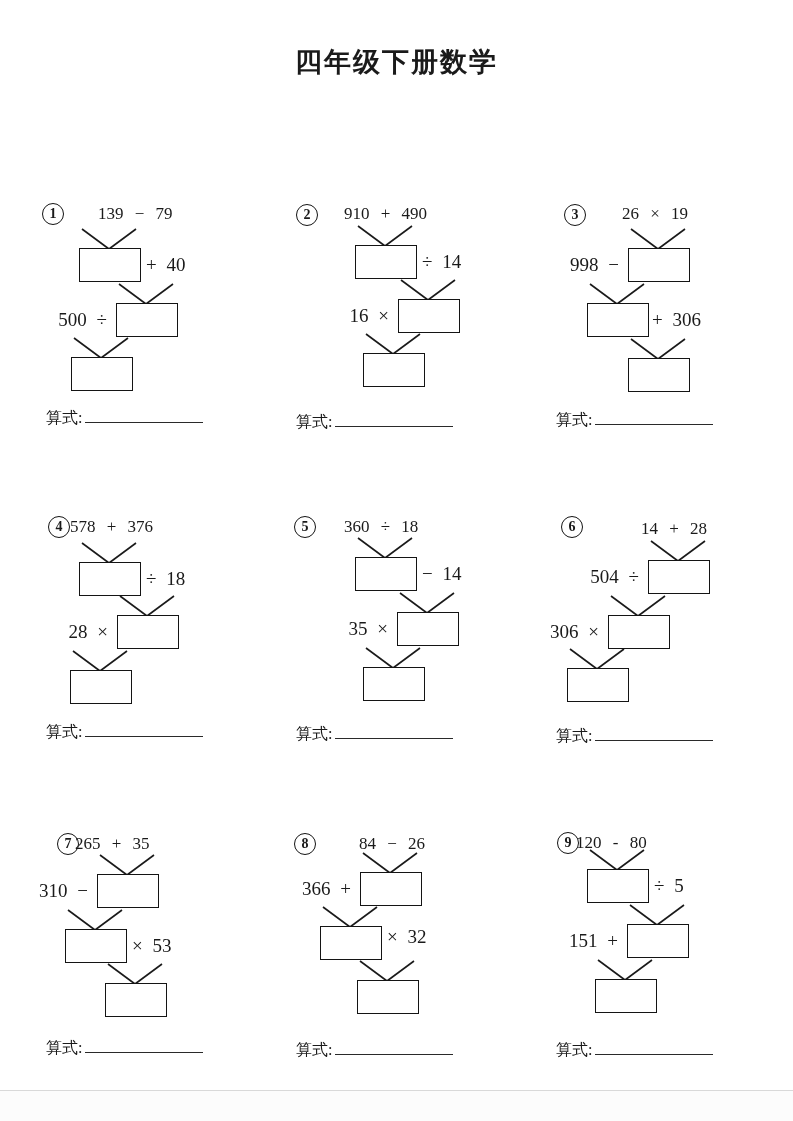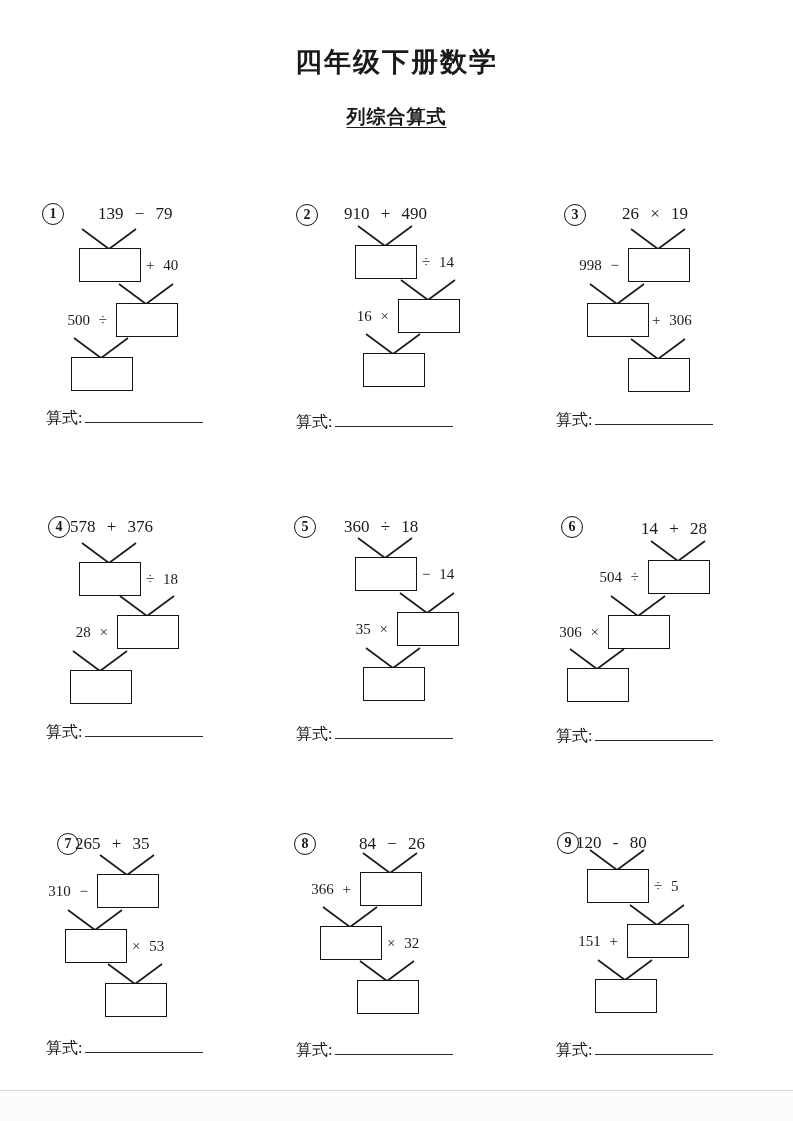--- a/index.html
+++ b/index.html
@@ -28,40 +28,39 @@
   }
   .cell{position:absolute;width:253px;height:300px;}
   .conn{position:absolute;left:0;top:0;pointer-events:none;}
   .pnum{
     position:absolute;width:20px;height:20px;border:1.6px solid #141414;border-radius:50%;
     text-align:center;line-height:20px;font-size:14px;font-weight:bold;background:#fff;
   }
   .topexpr{position:absolute;font-size:17px;white-space:pre;word-spacing:7px;}
   .abox{position:absolute;width:60px;height:32px;border:1.8px solid #141414;background:#fff;}
   .oplabel{
-    position:absolute;font-size:15px;white-space:pre;word-spacing:5px;
+    position:absolute;font-size:19px;white-space:pre;word-spacing:5px;
     transform:translateY(-50%);
   }
   .oplabel.side-left{transform:translate(-100%,-50%);}
   .suanshi{position:absolute;font-size:16px;white-space:nowrap;}
   .blank{
     display:inline-block;width:118px;height:2px;border-bottom:1.4px solid #2a2a2a;
     margin-left:3px;vertical-align:baseline;
   }
   .page-bottom{
     position:absolute;left:0;top:1090px;width:793px;height:31px;
     border-top:1.5px solid #d9d9d9;background:#fcfcfc;
   }
 </style>
 </head>
 <body>
 
 <div class="page">
   <h1 class="title">四年级下册数学</h1>
-  <h2 class="subtitle">列综合算式</h2>
   <div id="problems">
       <div class="cell" style="left: 30px; top: 190px;">
         <svg class="conn" width="253" height="300">
           <line x1="52" y1="39" x2="79" y2="59" stroke="#1a1a1a" stroke-width="1.6"></line>
           <line x1="106" y1="39" x2="79" y2="59" stroke="#1a1a1a" stroke-width="1.6"></line>
           <line x1="89" y1="94" x2="116" y2="114" stroke="#1a1a1a" stroke-width="1.6"></line>
           <line x1="143" y1="94" x2="116" y2="114" stroke="#1a1a1a" stroke-width="1.6"></line>
           <line x1="44" y1="148" x2="71" y2="168" stroke="#1a1a1a" stroke-width="1.6"></line>
           <line x1="98" y1="148" x2="71" y2="168" stroke="#1a1a1a" stroke-width="1.6"></line>
         </svg>
@@ -190,21 +189,21 @@
           <line x1="97" y1="97" x2="70" y2="117" stroke="#1a1a1a" stroke-width="1.6"></line>
           <line x1="80" y1="151" x2="107" y2="171" stroke="#1a1a1a" stroke-width="1.6"></line>
           <line x1="134" y1="151" x2="107" y2="171" stroke="#1a1a1a" stroke-width="1.6"></line>
         </svg>
         <span class="pnum" style="left: 14px; top: 23px;">8</span>
         <span class="topexpr" style="left: 79px; top: 24px;">84 − 26</span>
         <div class="abox" style="left: 80px; top: 62px;"></div>
         <div class="abox" style="left: 40px; top: 116px;"></div>
         <div class="abox" style="left: 77px; top: 170px;"></div>
         <span class="oplabel side-left" style="top: 79px; left: 71px;">366 +</span>
-        <span class="oplabel " style="top: 133px; left: 107px; text-align: right;">× 32</span>
+        <span class="oplabel " style="top: 127px; left: 107px; text-align: right;">× 32</span>
         <div class="suanshi" style="left: 16px; top: 230px;"><span>算式:</span><span class="blank"></span></div>
       </div>
       <div class="cell" style="left: 540px; top: 810px;">
         <svg class="conn" width="253" height="300">
           <line x1="50" y1="40" x2="77" y2="60" stroke="#1a1a1a" stroke-width="1.6"></line>
           <line x1="104" y1="40" x2="77" y2="60" stroke="#1a1a1a" stroke-width="1.6"></line>
           <line x1="90" y1="95" x2="117" y2="115" stroke="#1a1a1a" stroke-width="1.6"></line>
           <line x1="144" y1="95" x2="117" y2="115" stroke="#1a1a1a" stroke-width="1.6"></line>
           <line x1="58" y1="150" x2="85" y2="170" stroke="#1a1a1a" stroke-width="1.6"></line>
           <line x1="112" y1="150" x2="85" y2="170" stroke="#1a1a1a" stroke-width="1.6"></line>

